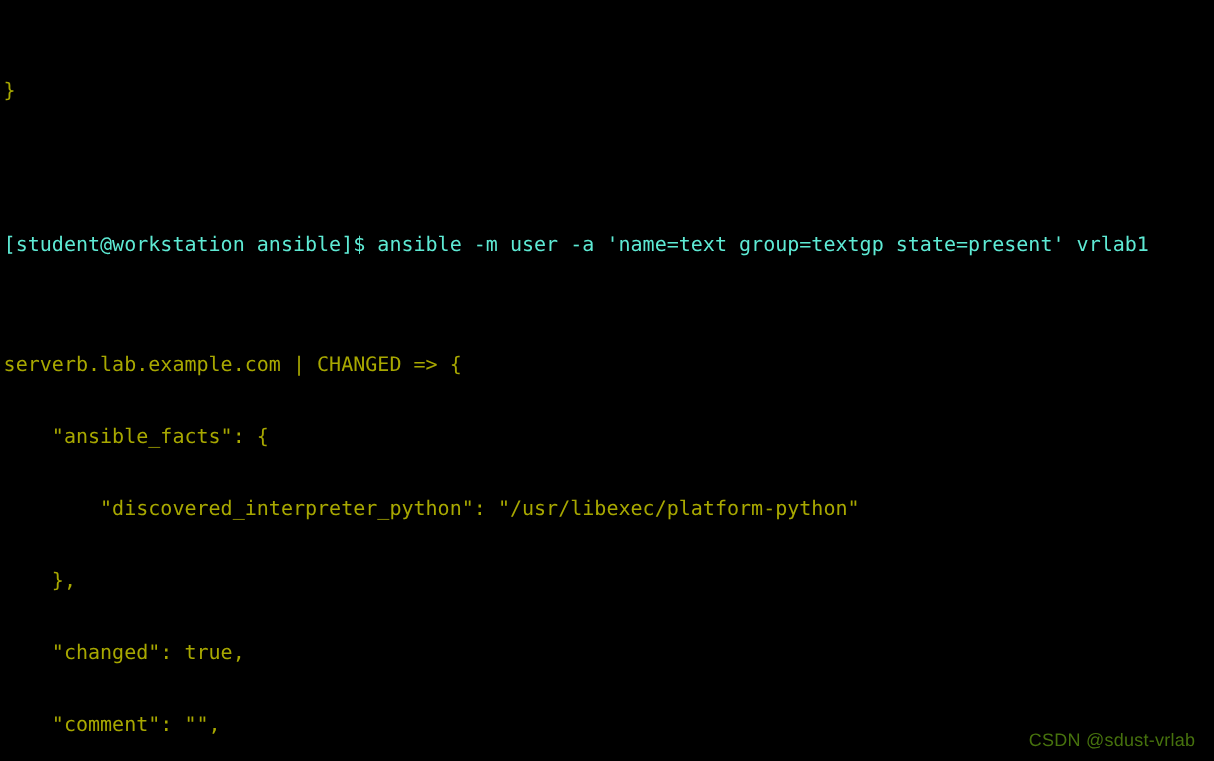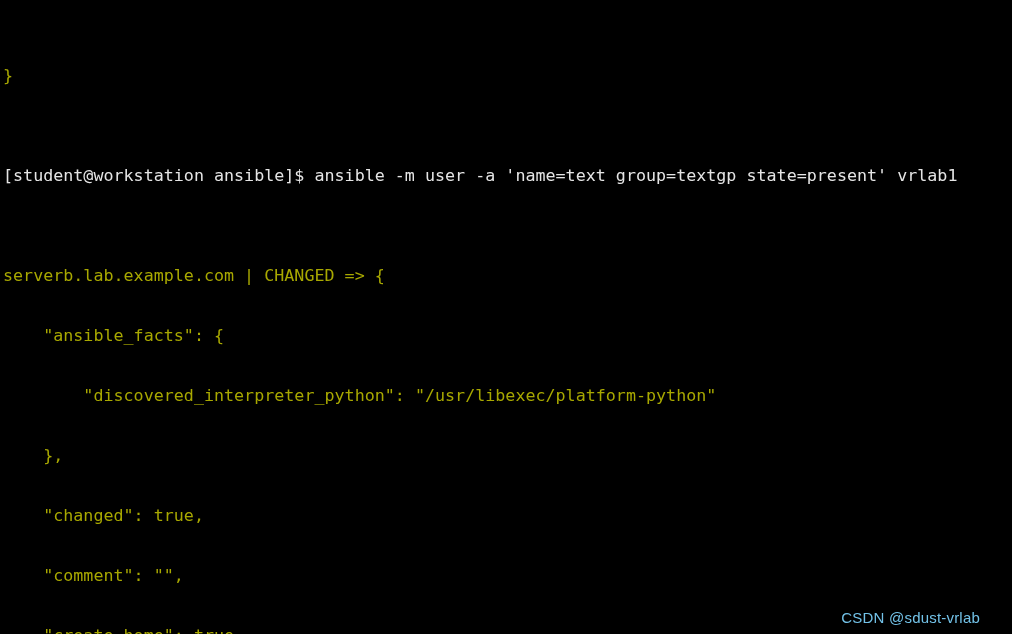--- a/index.html
+++ b/index.html
@@ -37,33 +37,34 @@
   }
 
   .line {
     height: 20px;
     padding-left: 3px;
     white-space: pre;
   }
 
   
   .prompt {
-    color: #e5e5e5;
+    color: #5eead4;
+    margin-top: 28px;
   }
   
   .result {
     color: #a8a800;
   }
 
   
   #watermark {
     position: absolute;
-    right: 32px;
+    right: 16px;
     bottom: 8px;
-    color: #7dd3fc;
+    color: #4d7c0f;
     font-family: "Liberation Sans", sans-serif;
     font-size: 15px;
     letter-spacing: 0.2px;
     white-space: pre;
     opacity: 0.92;
   }
 </style>
 </head>
 <body>
 

